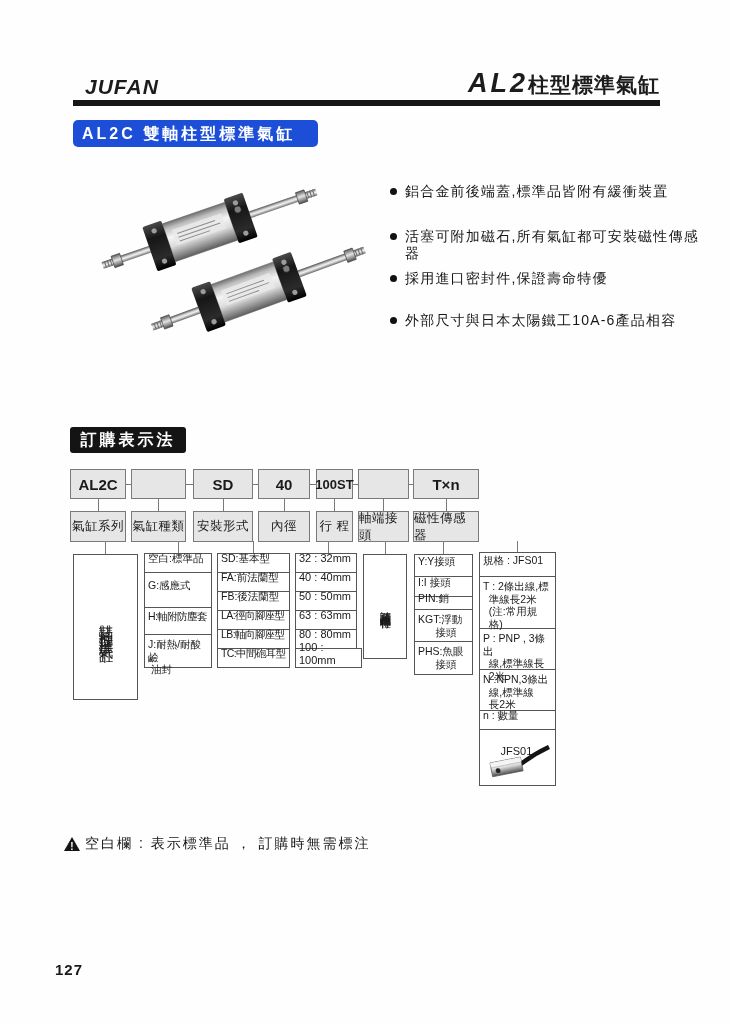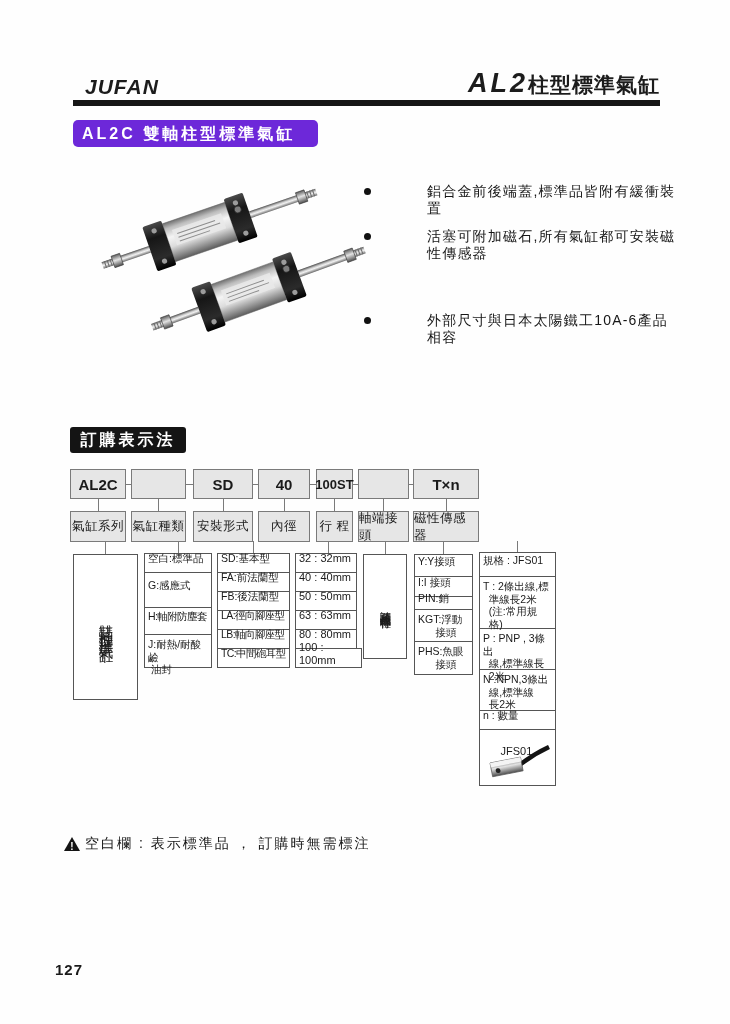--- a/index.html
+++ b/index.html
@@ -10,26 +10,26 @@
     font-family:"Liberation Sans", sans-serif; color:#111;
   }
   
   .brand { position:absolute; left:85px; top:75px; font-size:21px; font-weight:bold; font-style:italic; letter-spacing:1px; color:#1c1c1c; }
   .hdrR { position:absolute; right:70px; top:68px; display:flex; align-items:baseline; }
   .hdrR .code { font-size:27px; font-weight:bold; font-style:italic; letter-spacing:3px; color:#1c1c1c; }
   .hdrR .nm   { font-size:21px; font-weight:bold; letter-spacing:1px; color:#1c1c1c; }
   .rule { position:absolute; left:73px; top:100px; width:587px; height:6px; background:#161616; }
   .model-title {
     position:absolute; left:73px; top:120px; width:245px; height:27px;
-    background:#6d28d9; color:#fff; border-radius:5px;
+    background:#1d4ed8; color:#fff; border-radius:5px;
     font-size:16px; font-weight:bold; letter-spacing:3px;
     line-height:27px; padding-left:9px;
   }
   
-  .feat { position:absolute; left:364px; display:flex; align-items:flex-start; width:316px;gap:48px; }
+  .feat { position:absolute; left:390px; display:flex; align-items:flex-start; width:316px; }
   .feat .dot { width:7px; height:7px; border-radius:50%; background:#111; margin:5px 8px 0 0; flex:none; }
   .feat .txt { font-size:14px; letter-spacing:1.2px; line-height:17px; color:#161616; }
   
   .order-title {
     position:absolute; left:70px; top:427px; width:116px; height:26px;
     background:#141414; color:#fff; border-radius:3px;
     font-size:16px; font-weight:bold; letter-spacing:3px;
     text-align:center; line-height:26px;
   }
   .cbox, .lbox {
@@ -146,20 +146,24 @@
     <use href="#cylP" transform="translate(187,122) rotate(-20)"></use>
   </svg>
 
   <div class="feat" style="top:183px">
     <span class="dot"></span>
     <span class="txt">鋁合金前後端蓋,標準品皆附有緩衝裝置</span>
   </div>
   <div class="feat" style="top:228px">
     <span class="dot"></span>
     <span class="txt">活塞可附加磁石,所有氣缸都可安裝磁性傳感器</span>
+  </div>
+  <div class="feat" style="top:270px">
+    <span class="dot"></span>
+    <span class="txt">採用進口密封件,保證壽命特優</span>
   </div>
   <div class="feat" style="top:312px">
     <span class="dot"></span>
     <span class="txt">外部尺寸與日本太陽鐵工10A-6產品相容</span>
   </div>
 
   <div class="order-title">訂購表示法</div>
 
   <div class="cbox" style="left:70px;width:56px">AL2C</div>
   <div class="cbox" style="left:131px;width:55px"></div>

